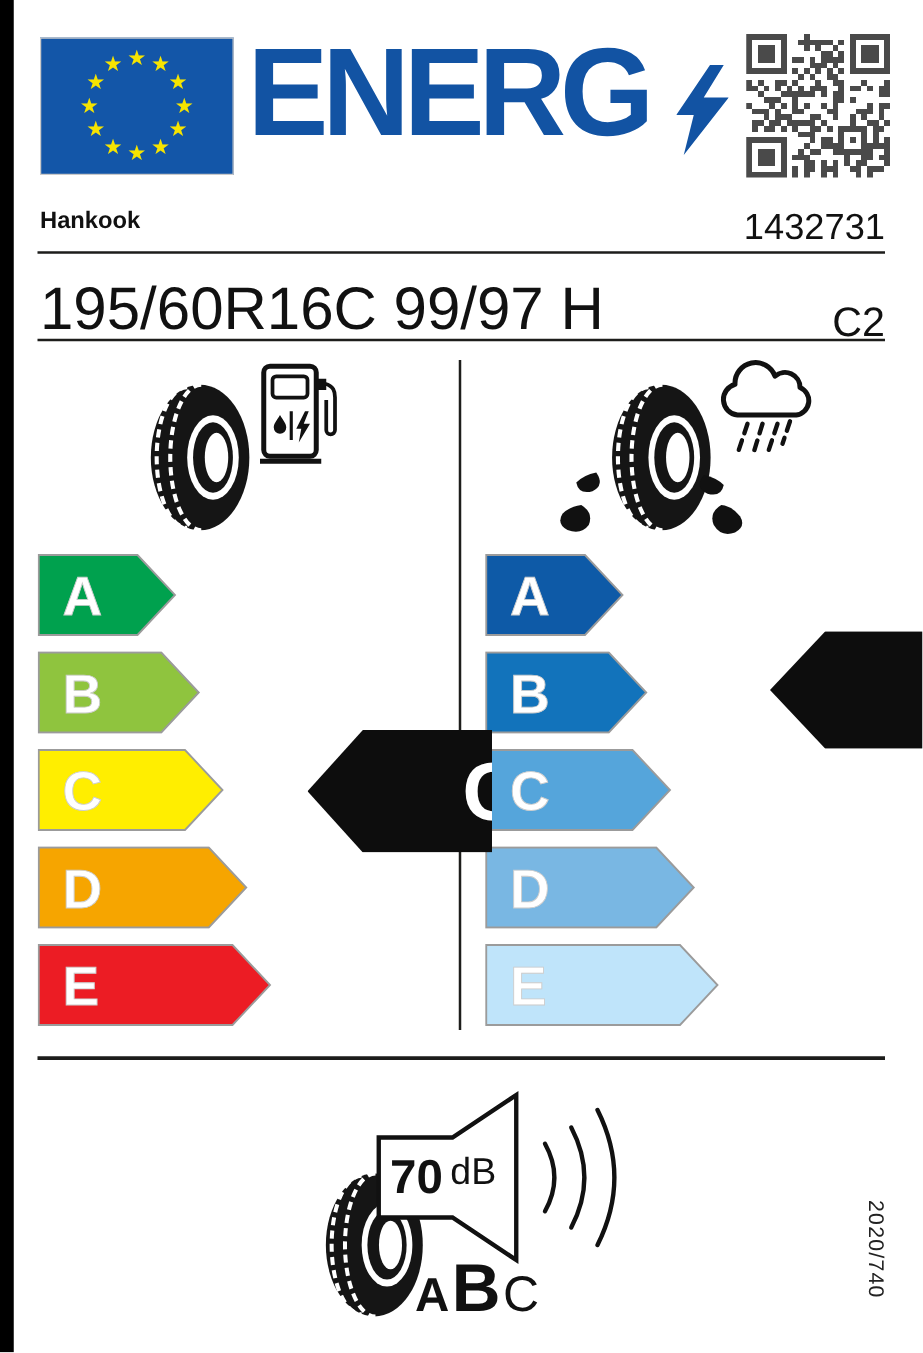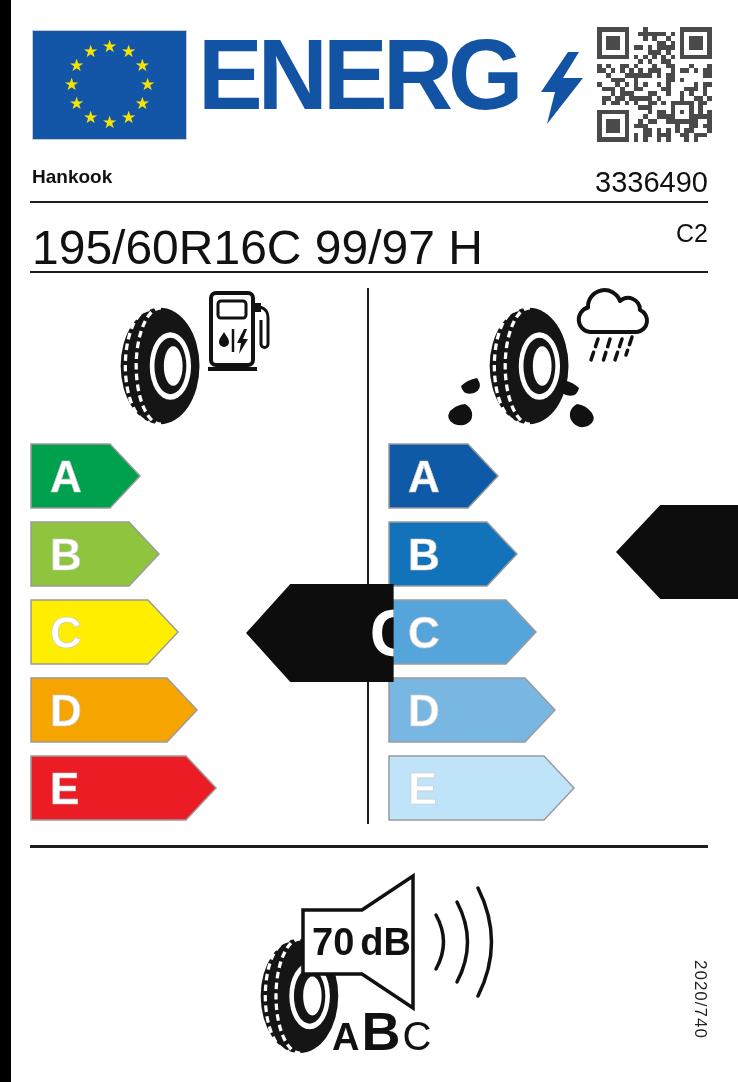--- a/index.html
+++ b/index.html
@@ -15,42 +15,42 @@
   .eu-star { position:absolute; width:18px; text-align:center; font-size:17px; line-height:17px; color:#f6e400; }
   #energ-logo { left:198px; top:24px; font-size:100px; line-height:1; font-weight:bold; color:#1253a3; letter-spacing:-5px; transform:scaleX(0.97); transform-origin:left top; }
   #lightning { left:541px; top:52px; }
   #qr-code { left:597px; top:27px; }
 
   
   #brand-name   { left:32px;  top:166px; font-size:19px; font-weight:bold; }
   #article-number { right:30px; top:166px; font-size:29px; }
   #rule-1 { left:30px; top:201px; width:678px; height:2px; background:#1d1d1b; }
   #tire-size  { left:32px; top:220px; font-size:48px; }
-  #tire-class { right:30px; top:219px; font-size:25px; }
+  #tire-class { right:30px; top:239px; font-size:33px; }
   #rule-2 { left:30px; top:271px; width:678px; height:2px; background:#1d1d1b; }
 
   
   #column-divider { left:367px; top:288px; width:2px; height:536px; background:#1d1d1b; }
   #fuel-scale { left:30px;  top:443px; width:220px; height:380px; }
   #wet-scale  { left:388px; top:443px; width:220px; height:380px; }
   .rating-badge {
     background:#0d0d0d; color:#fff; font-weight:bold;
     clip-path:polygon(30% 0,100% 0,100% 100%,30% 100%,0 50%);
     display:flex; align-items:center; justify-content:center;
     padding-left:20%; box-sizing:border-box;
   }
   #fuel-rating-badge { left:246px; top:584px; width:95px; height:98px; font-size:66px; }
   #wet-rating-badge  { left:616px; top:505px; width:95px; height:94px; font-size:64px; }
 
   #rule-3 { left:30px; top:845px; width:678px; height:3px; background:#1d1d1b; }
 
   
   #noise-db { left:312px; top:923px; display:flex; align-items:flex-start; gap:6px; }
   #noise-value { font-size:38px; font-weight:bold; line-height:1; }
-  #noise-unit  { font-size:38px; line-height:1;font-weight:bold; }
+  #noise-unit  { font-size:30px; line-height:1; }
   #noise-classes { left:332px; top:1004px; display:flex; align-items:baseline; gap:2px; height:52px; }
   #noise-class-a { font-size:38px; font-weight:700; line-height:1; }
   #noise-class-b { font-size:54px; font-weight:700; line-height:1; }
   #noise-class-c { font-size:40px; font-weight:400; line-height:1; }
   #regulation-ref { left:690px; top:960px; writing-mode:vertical-rl; font-size:17px; letter-spacing:1px; color:#222; }
 </style>
 </head>
 <body>
 
 <div id="label-canvas">
@@ -378,21 +378,21 @@
       <rect x="23" y="23" width="1" height="1" fill="#4a4a4a"></rect>
       <rect x="8" y="24" width="1" height="1" fill="#4a4a4a"></rect>
       <rect x="10" y="24" width="1" height="1" fill="#4a4a4a"></rect>
       <rect x="13" y="24" width="1" height="1" fill="#4a4a4a"></rect>
       <rect x="15" y="24" width="1" height="1" fill="#4a4a4a"></rect>
       <rect x="19" y="24" width="1" height="1" fill="#4a4a4a"></rect>
       <rect x="21" y="24" width="1" height="1" fill="#4a4a4a"></rect>
     </svg>
 
   <div id="brand-name" class="abs">Hankook</div>
-  <div id="article-number" class="abs">3336490</div>
+  <div id="article-number" class="abs">1432731</div>
   <div id="rule-1" class="abs"></div>
 
   <div id="tire-size" class="abs">195/60R16C 99/97 H</div>
   <div id="tire-class" class="abs">C2</div>
   <div id="rule-2" class="abs"></div>
 
   <div id="column-divider" class="abs"></div>
 
   <span class="abs tire-slot" style="left:106px; top:305px;"><svg width="95" height="122" viewBox="0 0 100 130">
       <ellipse cx="57" cy="65" rx="42" ry="62" fill="#151515"></ellipse>

